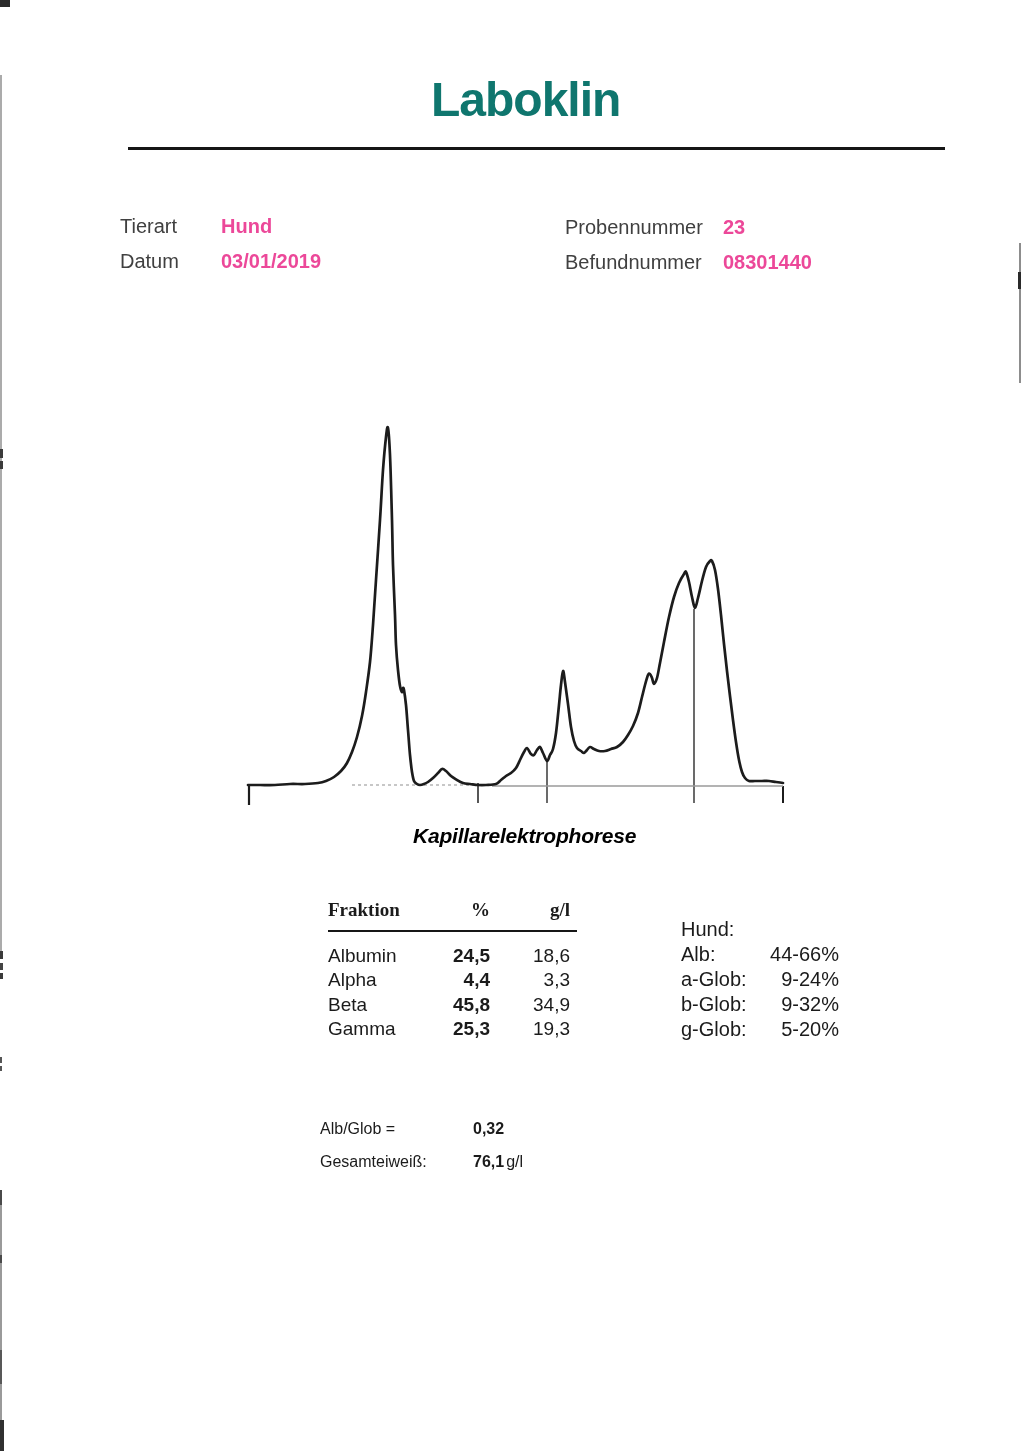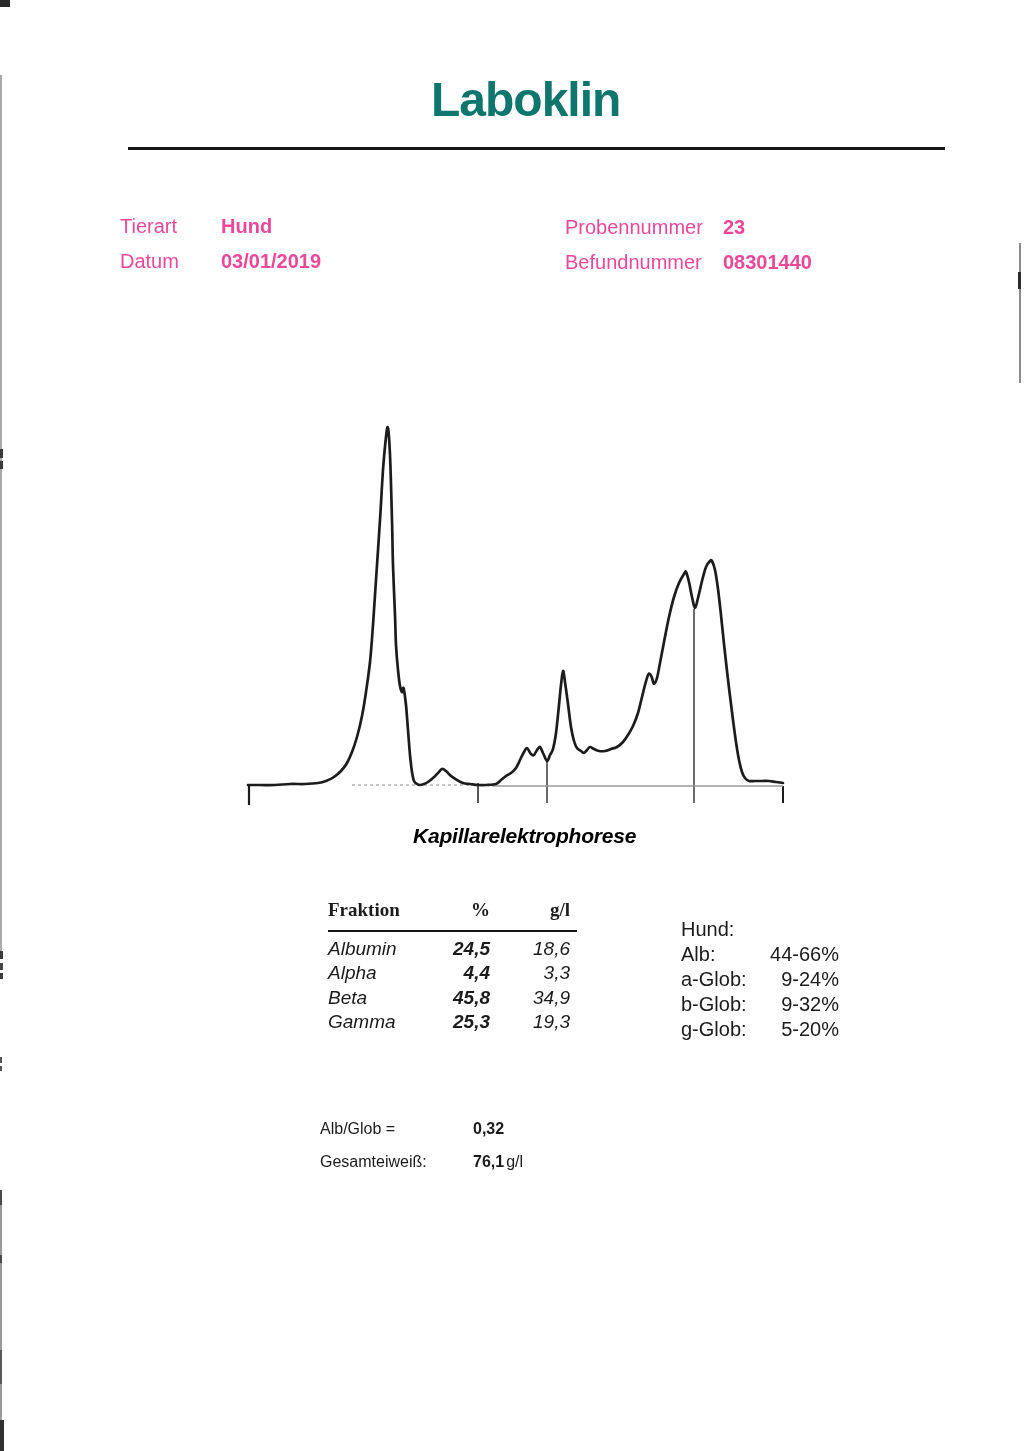--- a/index.html
+++ b/index.html
@@ -17,39 +17,39 @@
     left:431px; top:72px;
     font-size:48px; font-weight:bold; letter-spacing:-1px;
     color:#0f766e;
   }
   .title-rule {
     left:128px; top:147px; width:817px; height:3px;
     background:#161616;
   }
 
   .info-row { font-size:20px; white-space:nowrap; }
-  .info-row .lbl { display:inline-block; color:#ec4899; }
+  .info-row .lbl { display:inline-block; color:#404040; }
   .info-row .val { font-weight:bold; color:#ec4899; }
   .lblw-left { width:101px; }
   .lblw-right { width:158px; }
 
   .chart-svg { left:0; top:0; pointer-events:none; }
 
   .caption {
     left:413px; top:824px;
     font-size:21px; font-weight:bold; font-style:italic;
     letter-spacing:-0.2px; color:#000000;
   }
 
   .ftable { left:328px; top:899px; width:249px; font-size:19px; }
   .t-row { display:grid; grid-template-columns:100px 62px 80px; height:24.4px; align-items:start; }
   .t-row .c2, .t-row .c3 { text-align:right; }
   .t-head { font-weight:bold; height:22px;font-family:Liberation Serif, serif; }
   .t-line { border:none; border-top:2px solid #161616; margin:9px 0 0 0; width:249px; }
-  .t-body { margin-top:6px;font-style:italic; }
+  .t-body { margin-top:13px; }
   .t-row .c2 { font-weight:bold; }
 
   .ref { left:681px; top:917px; width:158px; font-size:20px; line-height:25px; }
   .ref-row { display:flex; justify-content:space-between; }
 
   .summary { left:320px; top:1120px; font-size:16px; }
   .s-row { white-space:nowrap; }
   .s-row .lbl { display:inline-block; width:153px; }
   .s-row .val { font-weight:bold; }
   .s-row .unit { font-weight:normal; margin-left:2px; }

